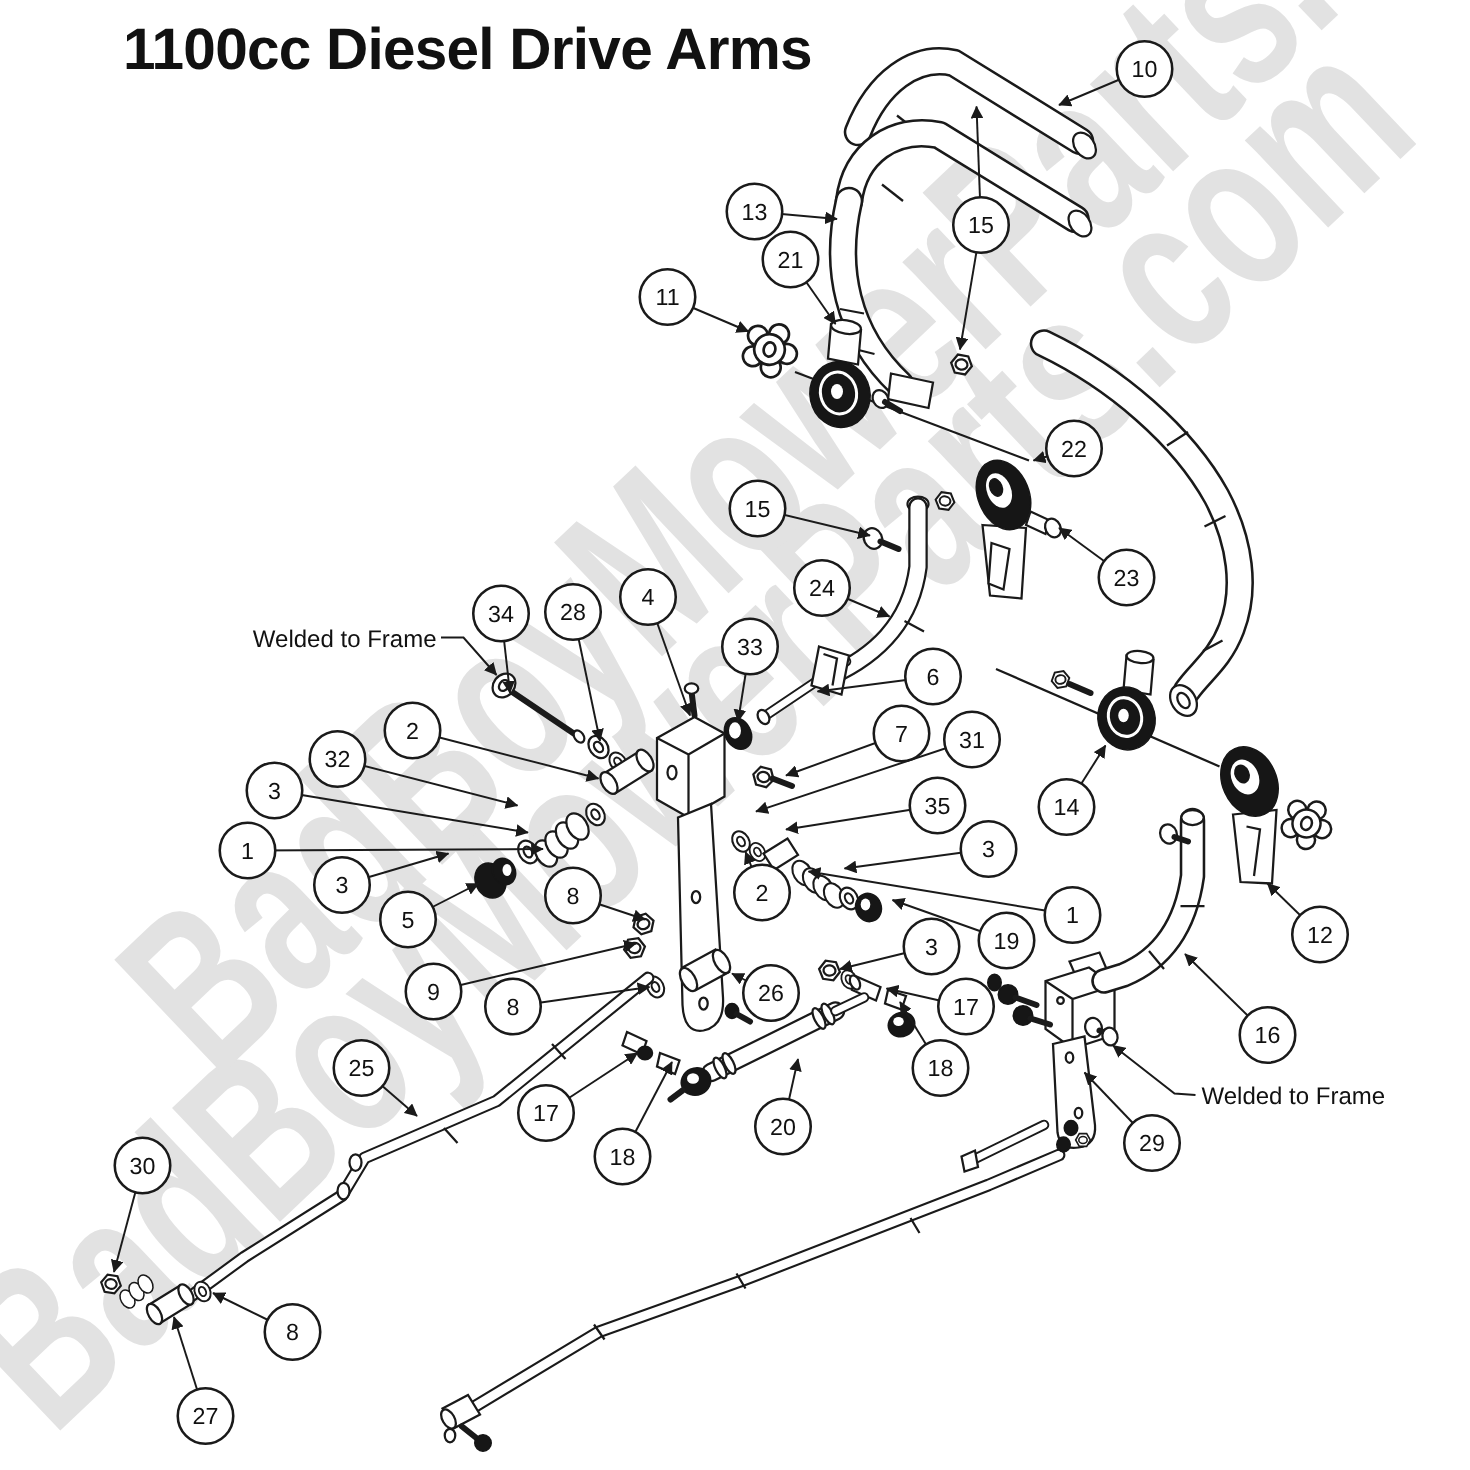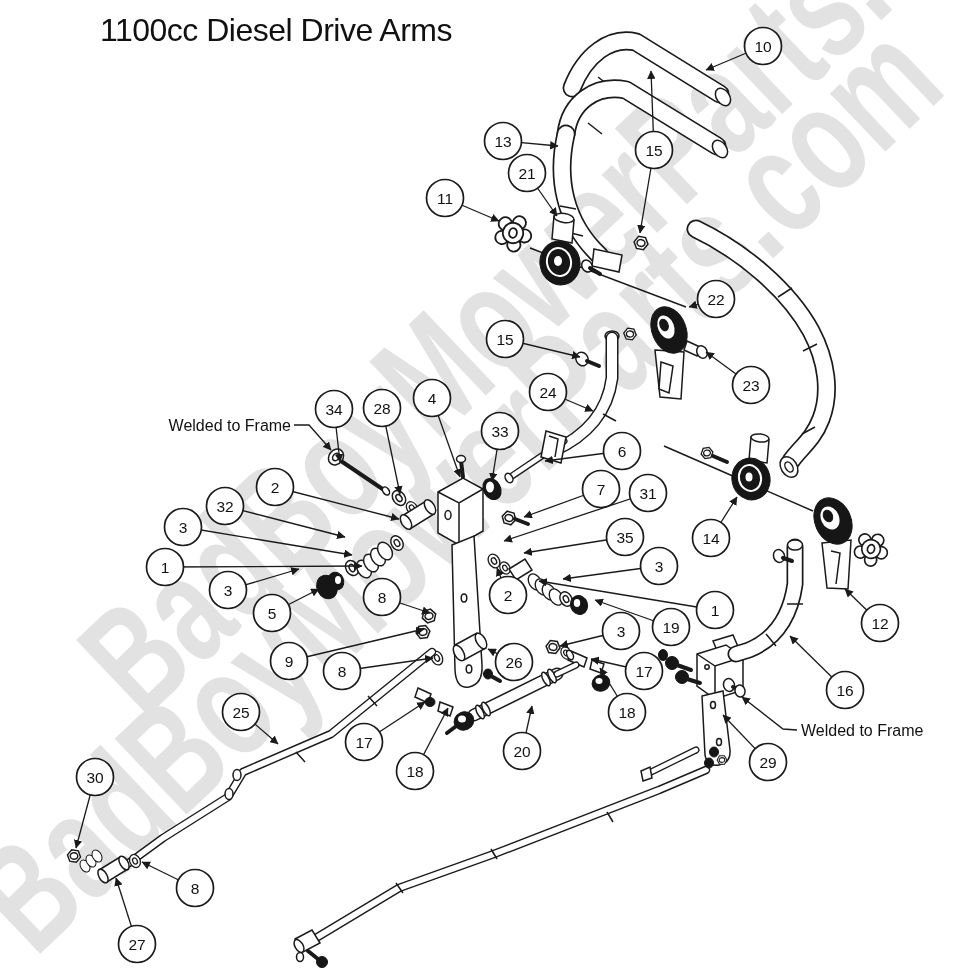--- a/index.html
+++ b/index.html
@@ -1,18 +1,18 @@
 <!DOCTYPE html>
 <html><head>
 <meta charset="utf-8">
 <style>
   html,body{margin:0;padding:0;background:#fff;}
   .stage{position:relative;width:980px;height:980px;background:#fff;overflow:hidden;
          font-family:"Liberation Sans",sans-serif;}
-  .title{position:absolute;left:100px;top:12px;font-size:32px;font-weight:400;color:#111;
+  .title{position:absolute;left:82px;top:12px;font-size:39px;font-weight:700;color:#111;
          letter-spacing:-0.5px;white-space:nowrap;}
   svg{position:absolute;left:0;top:0;}
   .wm{font-family:"Liberation Sans",sans-serif;font-weight:bold;font-size:152px;fill:#e2e2e2;}
   .ln{fill:none;stroke:#1a1a1a;stroke-width:1.5;}
   .wh{fill:#fff;stroke:#1a1a1a;stroke-width:1.5;}
   .dk{fill:#161616;stroke:#161616;stroke-width:1;}
   .dkw{fill:none;stroke:#fff;stroke-width:2;}
   .sh{stroke:#1a1a1a;stroke-width:4;stroke-linecap:round;fill:none;}
   .tube-o{fill:none;stroke:#1a1a1a;stroke-width:19;stroke-linecap:round;stroke-linejoin:round;}
   .tube-i{fill:none;stroke:#fff;stroke-width:15.6;stroke-linecap:round;stroke-linejoin:round;}

